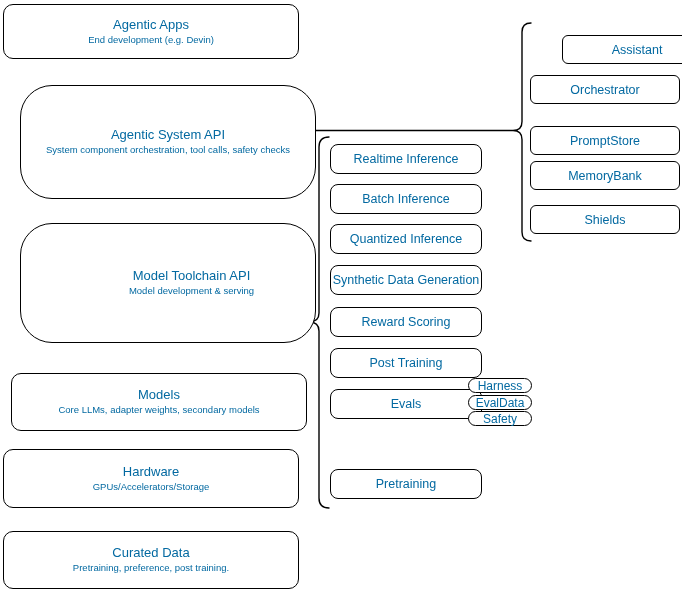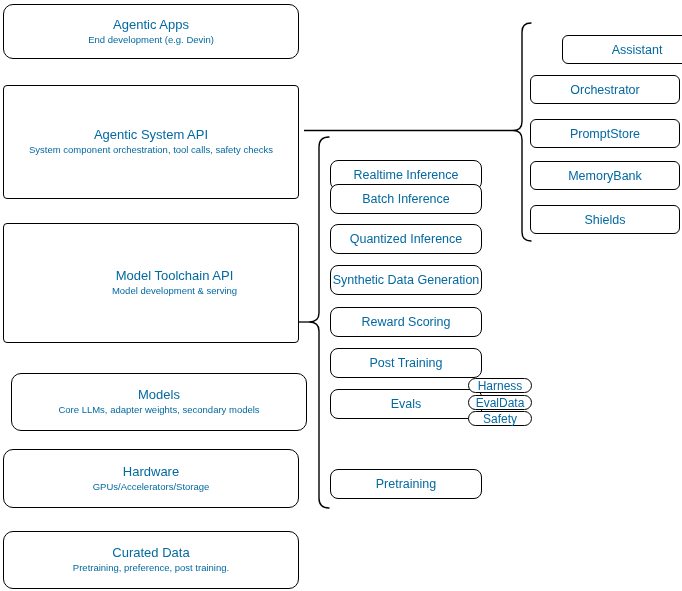--- a/index.html
+++ b/index.html
@@ -27,21 +27,21 @@
     box-sizing: border-box;
     background: #ffffff;
     border: 1.3px solid #000000;
     display: flex;
     flex-direction: column;
     align-items: center;
     justify-content: center;
     text-align: center;
   }
   .lbox { border-radius: 10px; left: 3px; width: 296px; }
-  .lbox.r20 { border-radius: 4px; }
+  .lbox.r20 { border-radius: 32px; margin-left: 17px; }
   .lbox .title { font-size: 13px; line-height: 16px; }
   .lbox .subtitle { font-size: 9.5px; line-height: 14px; }
   .mbox {
     border-radius: 8px;
     left: 330px; width: 152px; height: 30px;
     font-size: 12.5px;
   }
   .rbox {
     border-radius: 6px;
     left: 530px; width: 150px; height: 29px;
@@ -101,32 +101,32 @@
   <div class="node lbox" style="top:449px; height:59px;">
     <div class="title">Hardware</div>
     <div class="subtitle">GPUs/Accelerators/Storage</div>
   </div>
 
   <div class="node lbox" style="top:531px; height:58px;">
     <div class="title">Curated Data</div>
     <div class="subtitle">Pretraining, preference, post training.</div>
   </div>
 
-  <div class="node mbox" style="top:160px;">Realtime Inference</div>
+  <div class="node mbox" style="top:144px;">Realtime Inference</div>
   <div class="node mbox" style="top:184px;">Batch Inference</div>
   <div class="node mbox" style="top:224px;">Quantized Inference</div>
   <div class="node mbox" style="top:265px;">Synthetic Data Generation</div>
   <div class="node mbox" style="top:307px;">Reward Scoring</div>
   <div class="node mbox" style="top:348px;">Post Training</div>
   <div class="node mbox" style="top:389px;">Evals</div>
   <div class="node mbox" style="top:469px;">Pretraining</div>
 
   <div class="pill" style="top:378px;">Harness</div>
   <div class="pill" style="top:395px;">EvalData</div>
   <div class="pill" style="top:411px;">Safety</div>
 
   <div class="node rbox" style="top:35px;margin-left:32px;">Assistant</div>
   <div class="node rbox" style="top:75px;">Orchestrator</div>
-  <div class="node rbox" style="top:119px;text-align:right;">PromptStore</div>
+  <div class="node rbox" style="top:126px;text-align:right;">PromptStore</div>
   <div class="node rbox" style="top:161px;">MemoryBank</div>
   <div class="node rbox" style="top:205px;">Shields</div>
 
 </div>
 
 </body></html>

